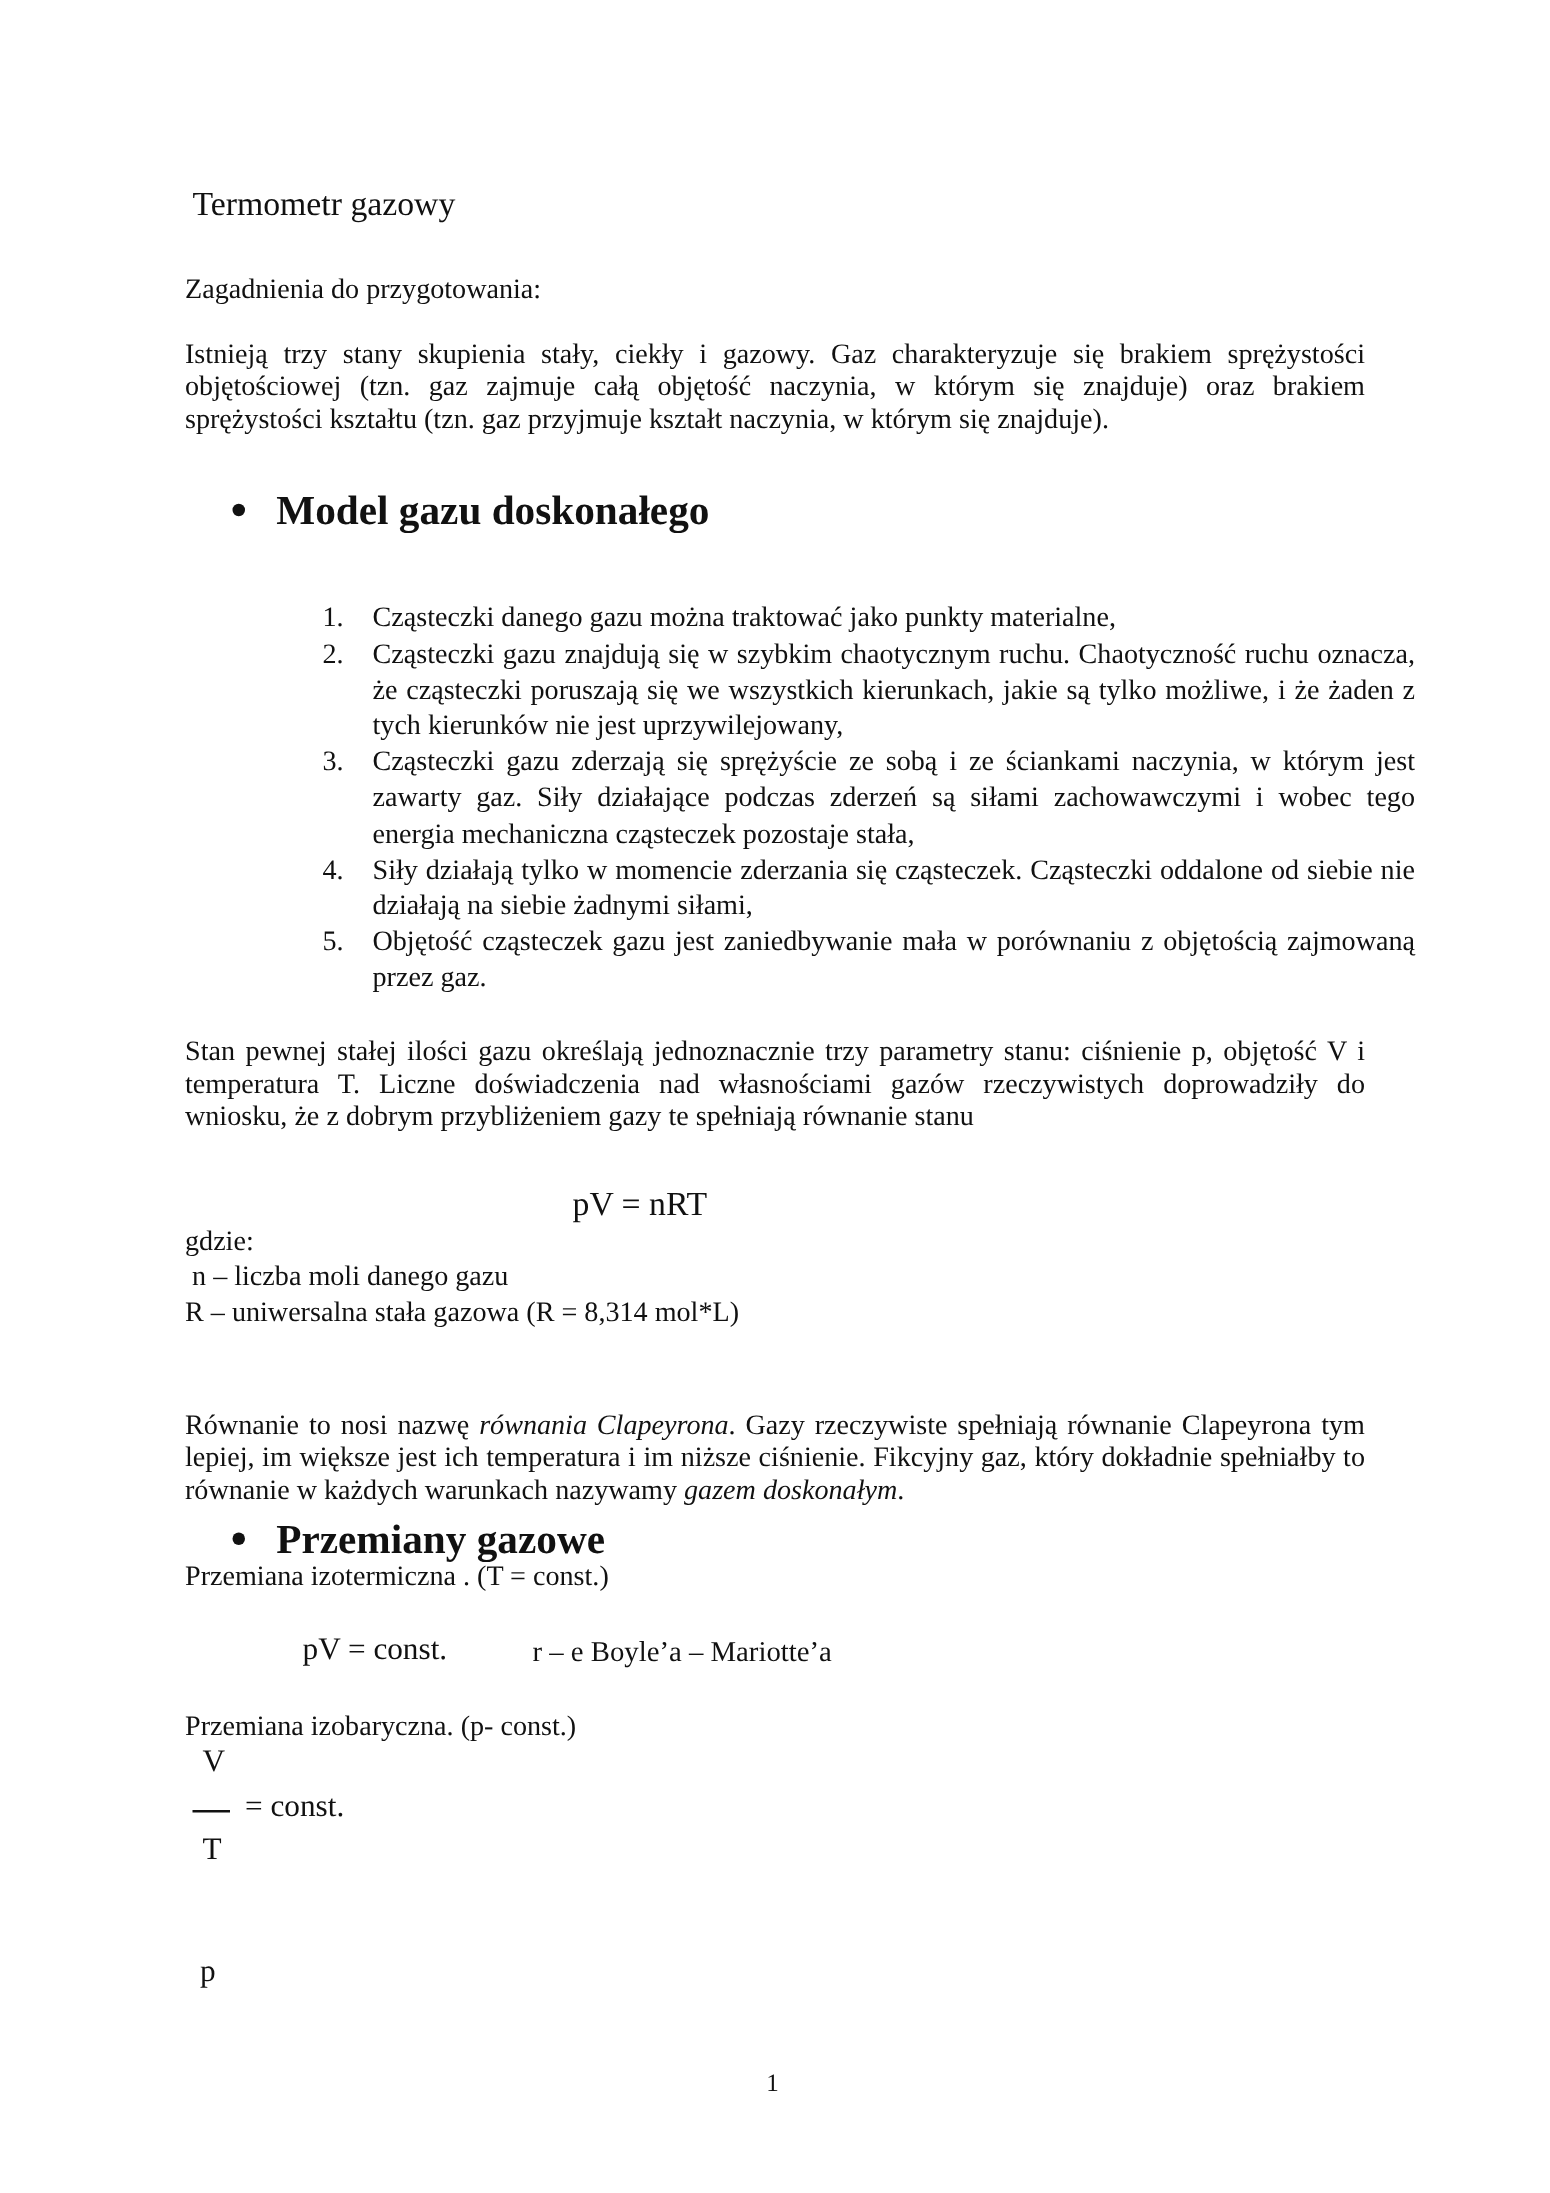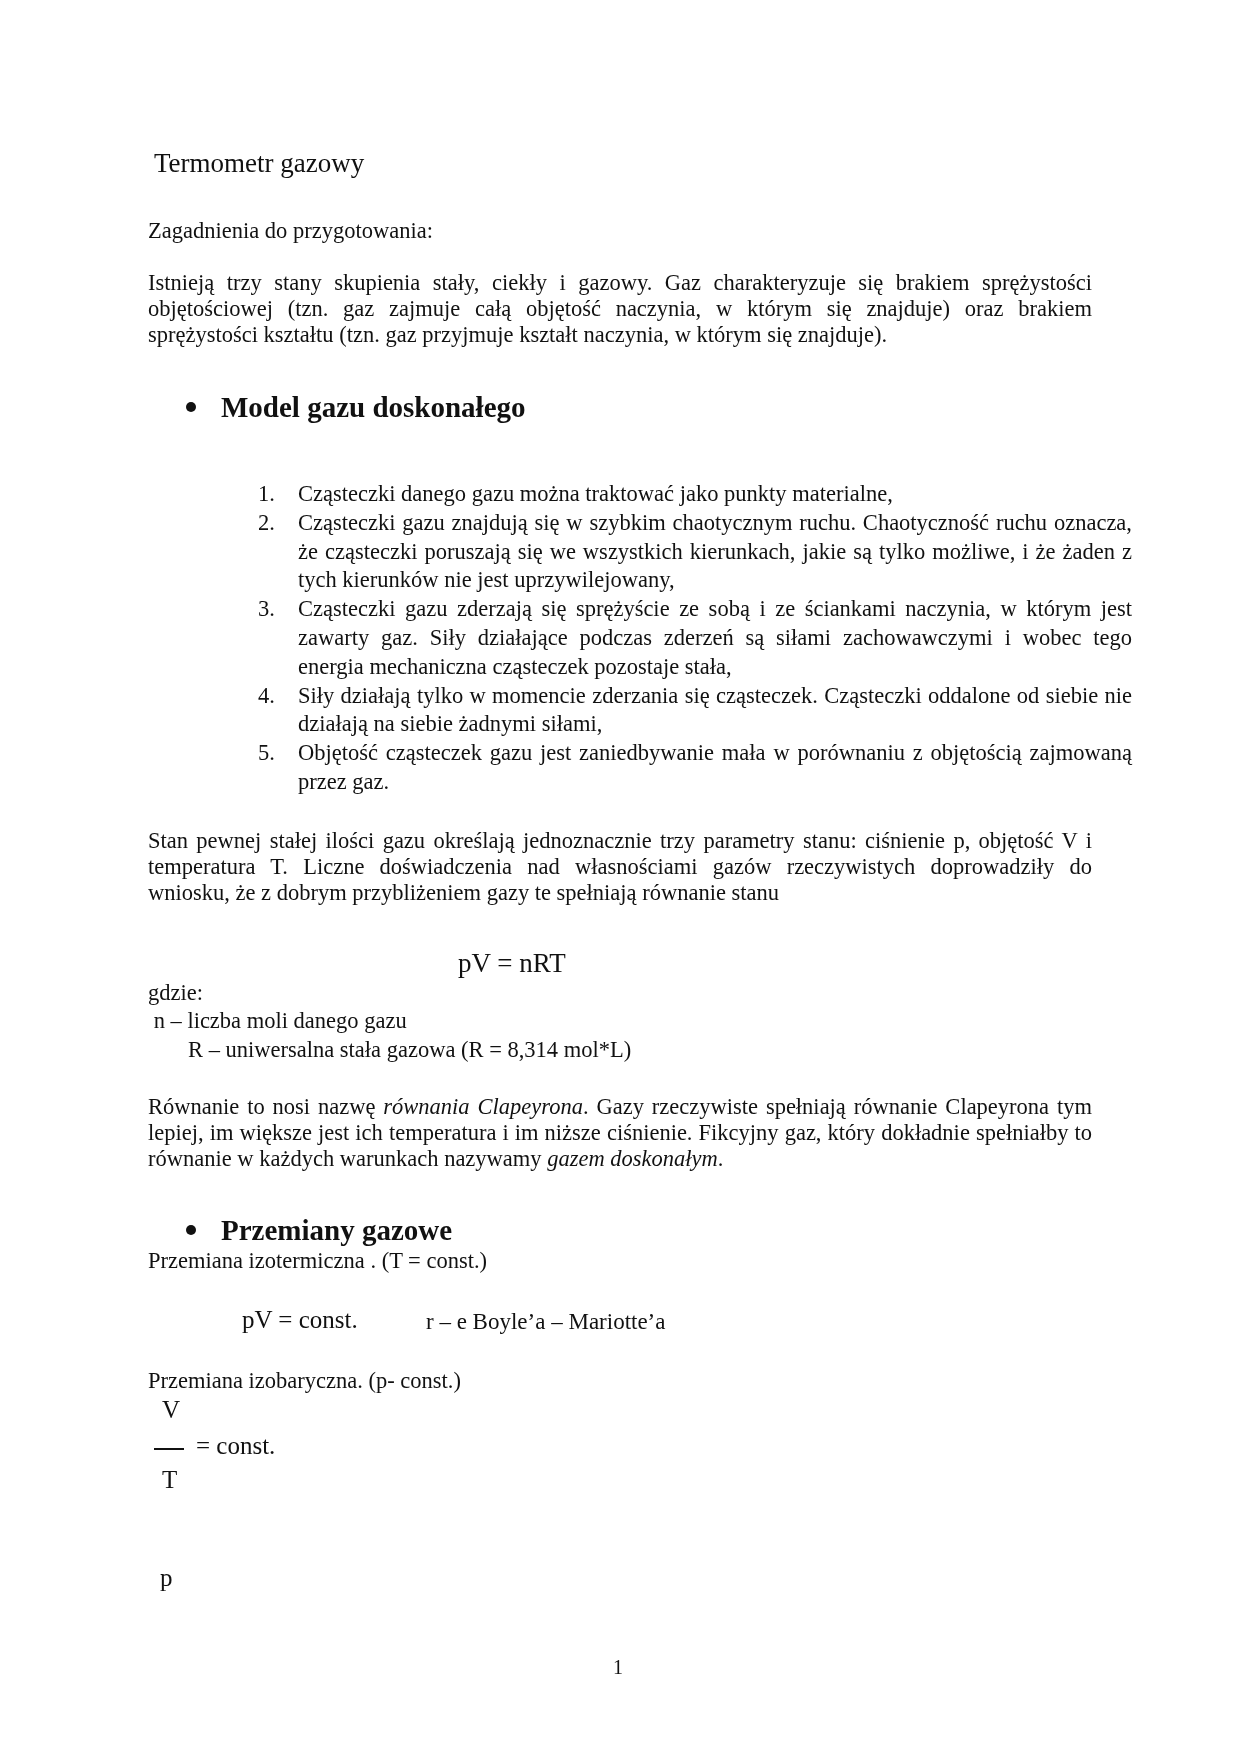--- a/index.html
+++ b/index.html
@@ -34,21 +34,21 @@
     position: absolute;
     left: 148px;
     width: 944px;
     font-size: 22.5px;
     line-height: 26px;
     text-align: justify;
   }
   .heading {
     position: absolute;
     left: 186px;
-    font-size: 29px;
+    font-size: 33px;
     font-weight: bold;
     white-space: nowrap;
   }
   .heading .bullet {
     display: inline-block;
     width: 10px; height: 10px;
     border-radius: 50%;
     background: #111;
     margin-right: 25px;
     vertical-align: middle;
@@ -135,23 +135,23 @@
     </li>
   </ol>
 
 
   <div class="para" style="top:828px;">Stan pewnej stałej ilości gazu określają jednoznacznie trzy parametry stanu: ciśnienie p, objętość V i temperatura T. Liczne doświadczenia nad własnościami gazów rzeczywistych doprowadziły do wniosku, że z dobrym przybliżeniem gazy te spełniają równanie stanu</div>
 
   <div class="abs formula-main">pV = nRT</div>
 
   <div class="abs text" style="left:148px; top:978px;">gdzie:</div>
   <div class="abs text" style="left:148px; top:1006px; white-space:pre;font-family:Liberation Serif, serif;"> n – liczba moli danego gazu</div>
-  <div class="abs text" style="left:148px; top:1035px;margin-left:40px;">R – uniwersalna stała gazowa (R = 8,314 mol*L)</div>
+  <div class="abs text" style="left:148px; top:1035px;">R – uniwersalna stała gazowa (R = 8,314 mol*L)</div>
 
-  <div class="para" style="top:1094px;">
+  <div class="para" style="top:1127px;">
     <span>Równanie to nosi nazwę </span><em>równania Clapeyrona</em><span>. Gazy rzeczywiste spełniają równanie Clapeyrona tym lepiej, im większe jest ich temperatura i im niższe ciśnienie. Fikcyjny gaz, który dokładnie spełniałby to równanie w każdych warunkach nazywamy </span><em>gazem doskonałym</em><span>.</span>
   </div>
 
   <div class="heading" style="top:1214px;">
     <span class="bullet"></span><span>Przemiany gazowe</span>
   </div>
 
   <div class="abs text" style="left:148px; top:1246px;">Przemiana izotermiczna . (T = const.)</div>
 
   <div class="abs formula" style="left:242px; top:1306px;">pV = const.</div>

